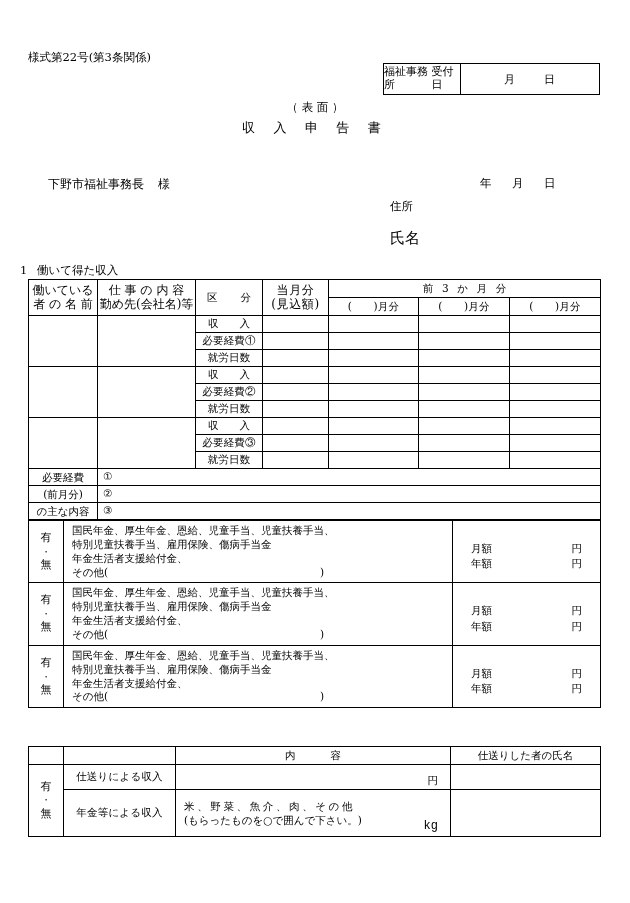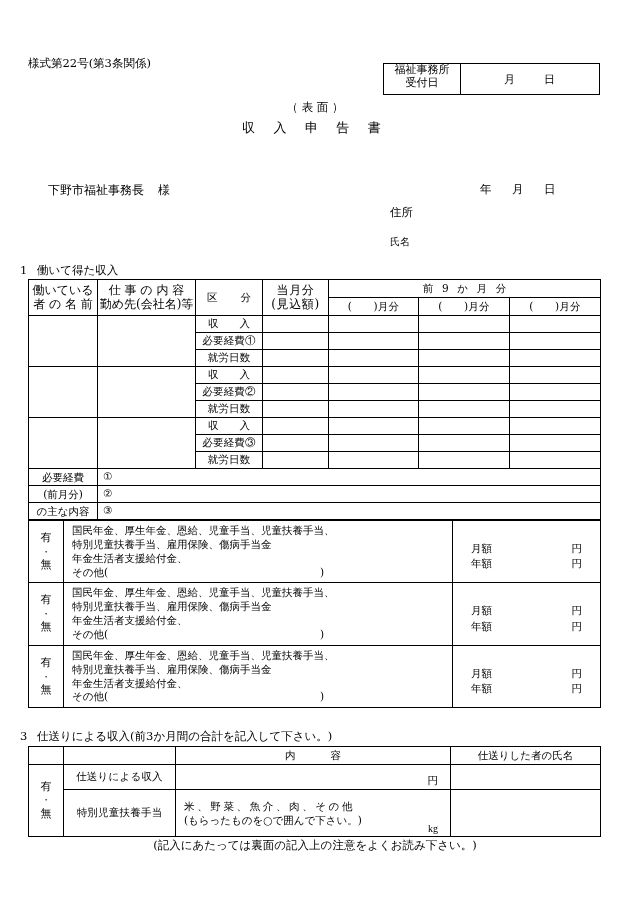--- a/index.html
+++ b/index.html
@@ -17,40 +17,40 @@
     overflow: hidden;
   }
   .page {
     position: absolute;
     left: 0; top: 0;
     width: 630px; height: 903px;
   }
 
   
   .abs { position: absolute; }
-  .nowrap { white-space: nowrap; margin-top: 6px; }
+  .nowrap { white-space: nowrap; }
   .sp2 { letter-spacing: 0.55em; }
 
   
   #form-code {
     left: 28px; top: 50px;
     font-size: 11.5px;
   }
   #receipt-box {
     left: 383px; top: 63px;
     width: 217px; height: 32px;
     border: 1px solid #000;
     box-sizing: border-box;
     display: flex;
   }
   #receipt-box .rb-label {
     width: 77px;
     border-right: 1px solid #000;
     box-sizing: border-box;
-    display: flex; flex-direction: column;
+    display: flex; 
     align-items: center; justify-content: flex-start;
     line-height: 1.18;
     font-size: 11px;
   }
   #receipt-box .rb-value {
     flex: 1;
     display: flex; align-items: center; justify-content: center;
     font-size: 11px;
     letter-spacing: 0.1em;
   }
@@ -74,21 +74,21 @@
   #addressee .hon { margin-left: 14px; }
 
   #date-line {
     left: 480px; top: 176px;
     font-size: 11.5px;
   }
   #date-line span { display: inline-block; }
   #date-line .g { width: 32px; }
 
   #addr-label { left: 390px; top: 199px; font-size: 11.5px; }
-  #name-label { left: 390px; top: 229px; font-size: 10px; }
+  #name-label { left: 390px; top: 229px; font-size: 15px; }
 
   #declaration {
     left: 40px; top: 250px;
     font-size: 11.5px;
   }
 
   
   .sec-heading {
     font-size: 11.5px;
     white-space: nowrap;
@@ -209,22 +209,22 @@
     position: relative;
     height: 44px;
     text-align: left;
     padding: 2px 0 0 8px;
     line-height: 1.3;
   }
   #t3 .content-kind .l1 { letter-spacing: 0.25em; }
   #t3 .content-kind .unit {
     position: absolute;
     right: 12px; bottom: 1px;
-    font-size: 10px;
-    font-family: Liberation Serif, serif;
+    font-size: 12px;
+    font-family: Liberation Mono, monospace;
   }
 
   
   #footer-note {
     left: 0; top: 838px; width: 630px;
     text-align: center;
     font-size: 11.5px;
   }
 </style>
 </head>
@@ -282,21 +282,21 @@
         </td>
         <td class="two-line hcell" rowspan="2">
           <div>仕 事 の 内 容</div>
           <div>勤め先(会社名)等</div>
         </td>
         <td class="hcell kubun" rowspan="2">区　分</td>
         <td class="two-line hcell" rowspan="2">
           <div class="tsuki">当月分</div>
           <div class="tsuki">(見込額)</div>
         </td>
-        <td class="hcell mae3 outer-r" colspan="3">前 9 か 月 分</td>
+        <td class="hcell mae3 outer-r" colspan="3">前 3 か 月 分</td>
       </tr>
       <tr>
         <td class="hcell mgetsu">(　　)月分</td>
         <td class="hcell mgetsu">(　　)月分</td>
         <td class="hcell mgetsu outer-r">(　　)月分</td>
       </tr>
 
       <tr>
         <td class="outer-l" rowspan="3"></td>
         <td rowspan="3"></td>
@@ -475,23 +475,20 @@
           </div>
           <div class="arow">
             <span>年額</span>
             <span>円</span>
           </div>
         </td>
       </tr>
     </tbody>
   </table>
 
-  <div class="abs sec-heading" id="sec3-heading">
-    <span class="num">3</span><span>仕送りによる収入(前3か月間の合計を記入して下さい。)</span>
-  </div>
 
   <table class="form" id="t3">
     <colgroup>
       <col style="width:35px">
       <col style="width:112px">
       <col style="width:275px">
       <col style="width:150px">
     </colgroup>
     <tbody>
       <tr>
@@ -508,26 +505,25 @@
           <div>無</div>
         </td>
         <td class="rowlabel">仕送りによる収入</td>
         <td class="content-cash">
           <span class="unit">円</span>
         </td>
         <td class="outer-r"></td>
       </tr>
 
       <tr>
-        <td class="rowlabel">特別児童扶養手当</td>
+        <td class="rowlabel">年金等による収入</td>
         <td class="content-kind">
           <div class="l1">米、野菜、魚介、肉、その他</div>
           <div>(もらったものを○で囲んで下さい。)</div>
           <span class="unit">kg</span>
         </td>
         <td class="outer-r"></td>
       </tr>
     </tbody>
   </table>
 
-  <div class="abs" id="footer-note">(記入にあたっては裏面の記入上の注意をよくお読み下さい。)</div>
 
 </div>
 
 </body></html>

